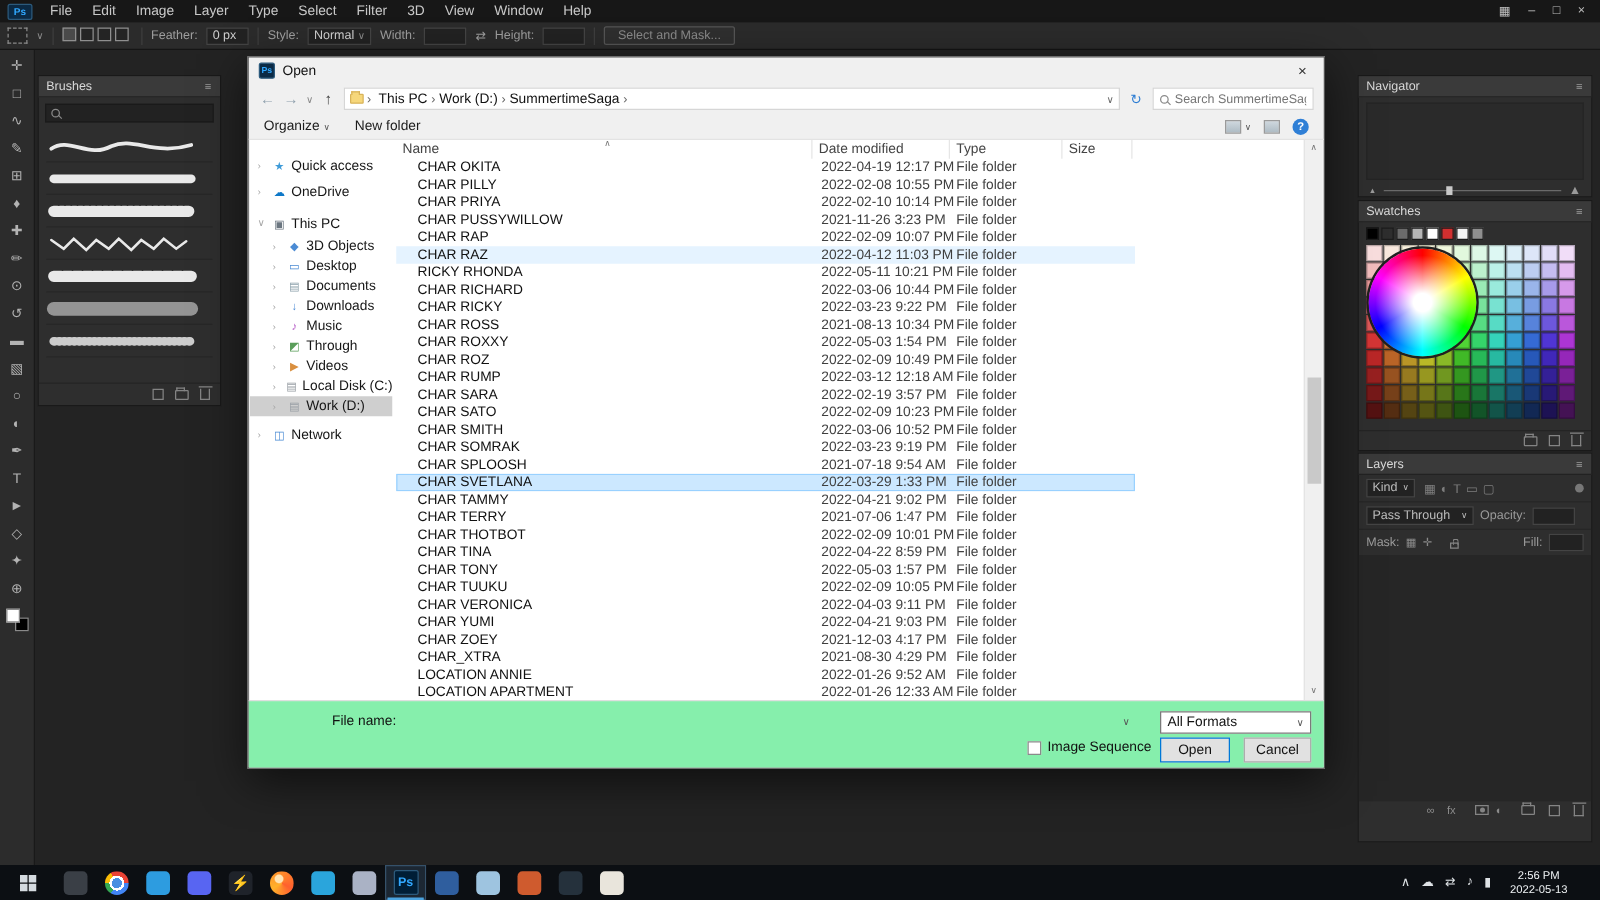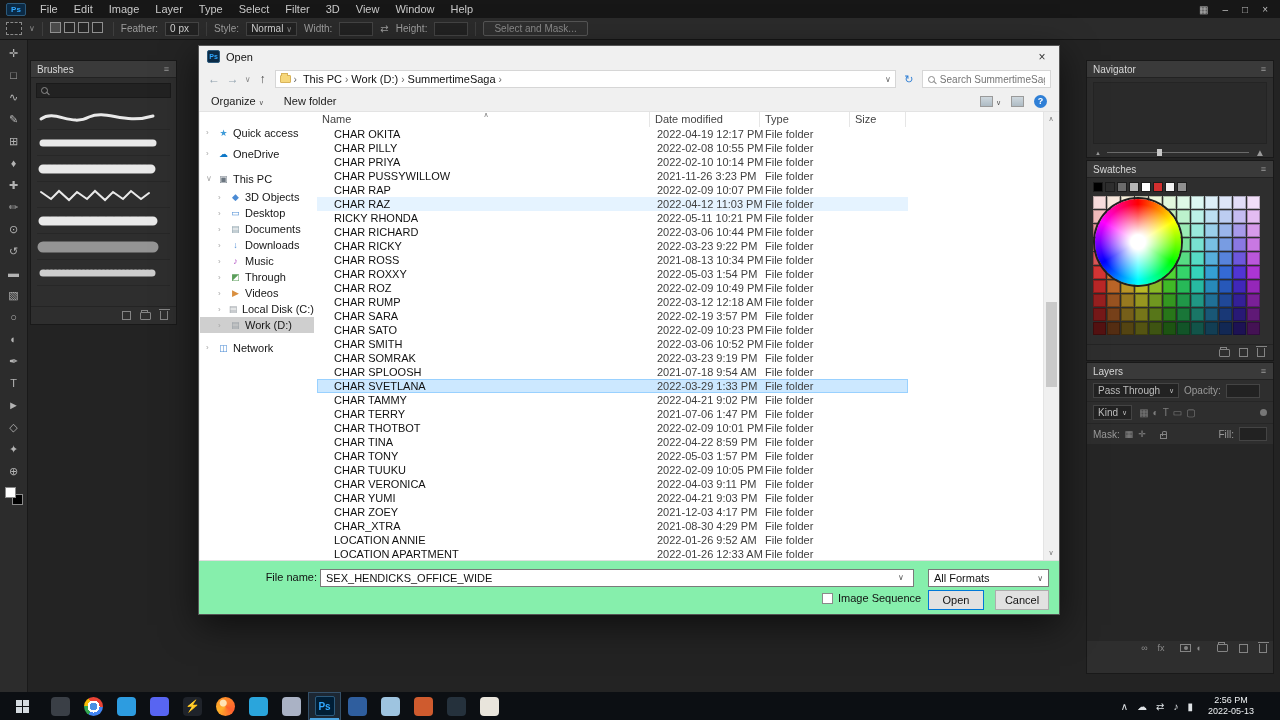--- a/index.html
+++ b/index.html
@@ -442,34 +442,34 @@
       <span class="mini icon-trash"></span>
     </div>
   </div>
 
   <div class="panel p-layers">
     <div class="panel-header">
       <span>Layers</span>
       <span class="panel-menu">≡</span>
     </div>
     <div class="ly-row">
+      <span class="ly-select">
+          <span>Kind</span>
+          <span style="font-size:7px">∨</span>
+        </span>
+      <span id="ly-filters"><span class="ly-filter" style="margin: 0px 2px;">▦</span><span class="ly-filter" style="margin: 0px 2px;">◐</span><span class="ly-filter" style="margin: 0px 2px;">T</span><span class="ly-filter" style="margin: 0px 2px;">▭</span><span class="ly-filter" style="margin: 0px 2px;">▢</span></span>
+      <span style="margin-left:auto;width:7px;height:7px;border-radius:50%;background:#777"></span>
+    </div>
+    <div class="ly-row">
       <span class="ly-select" style="width:86px">
           <span>Pass Through</span>
           <span style="font-size:7px;margin-left:auto">∨</span>
         </span>
       <span>Opacity:</span>
       <span class="ly-box"></span>
-    </div>
-    <div class="ly-row">
-      <span class="ly-select">
-          <span>Kind</span>
-          <span style="font-size:7px">∨</span>
-        </span>
-      <span id="ly-filters"><span class="ly-filter" style="margin: 0px 2px;">▦</span><span class="ly-filter" style="margin: 0px 2px;">◐</span><span class="ly-filter" style="margin: 0px 2px;">T</span><span class="ly-filter" style="margin: 0px 2px;">▭</span><span class="ly-filter" style="margin: 0px 2px;">▢</span></span>
-      <span style="margin-left:auto;width:7px;height:7px;border-radius:50%;background:#777"></span>
     </div>
     <div class="ly-row">
       <span>Mask:</span>
       <span style="font-size:9px;color:#8a8a8a">▦</span>
       <span style="font-size:9px;color:#8a8a8a">✛</span>
       <span class="mini icon-lock"></span>
       <span style="margin-left:auto">Fill:</span>
       <span class="ly-box" style="width:28px"></span>
     </div>
     <div class="ly-body"></div>
@@ -792,21 +792,20 @@
     </div>
 
     <div class="vscroll">
       <div class="vs-arrow">∧</div>
       <div class="vs-thumb"></div>
       <div class="vs-arrow" style="position:absolute;bottom:0;left:0;right:0">∨</div>
     </div>
 
     <div class="dlg-footer">
       <span class="fn-label">File name:</span>
-      <input class="fn-input" value="SEX_HENDICKS_OFFICE_WIDE" style="">
       <span class="fn-caret">∨</span>
       <div class="fmt-combo">
         <span>All Formats</span>
         <span class="fmt-caret">∨</span>
       </div>
       <span class="chk"></span>
       <span class="chk-label">Image Sequence</span>
       <div class="btn btn-open">Open</div>
       <div class="btn btn-cancel">Cancel</div>
     </div>

